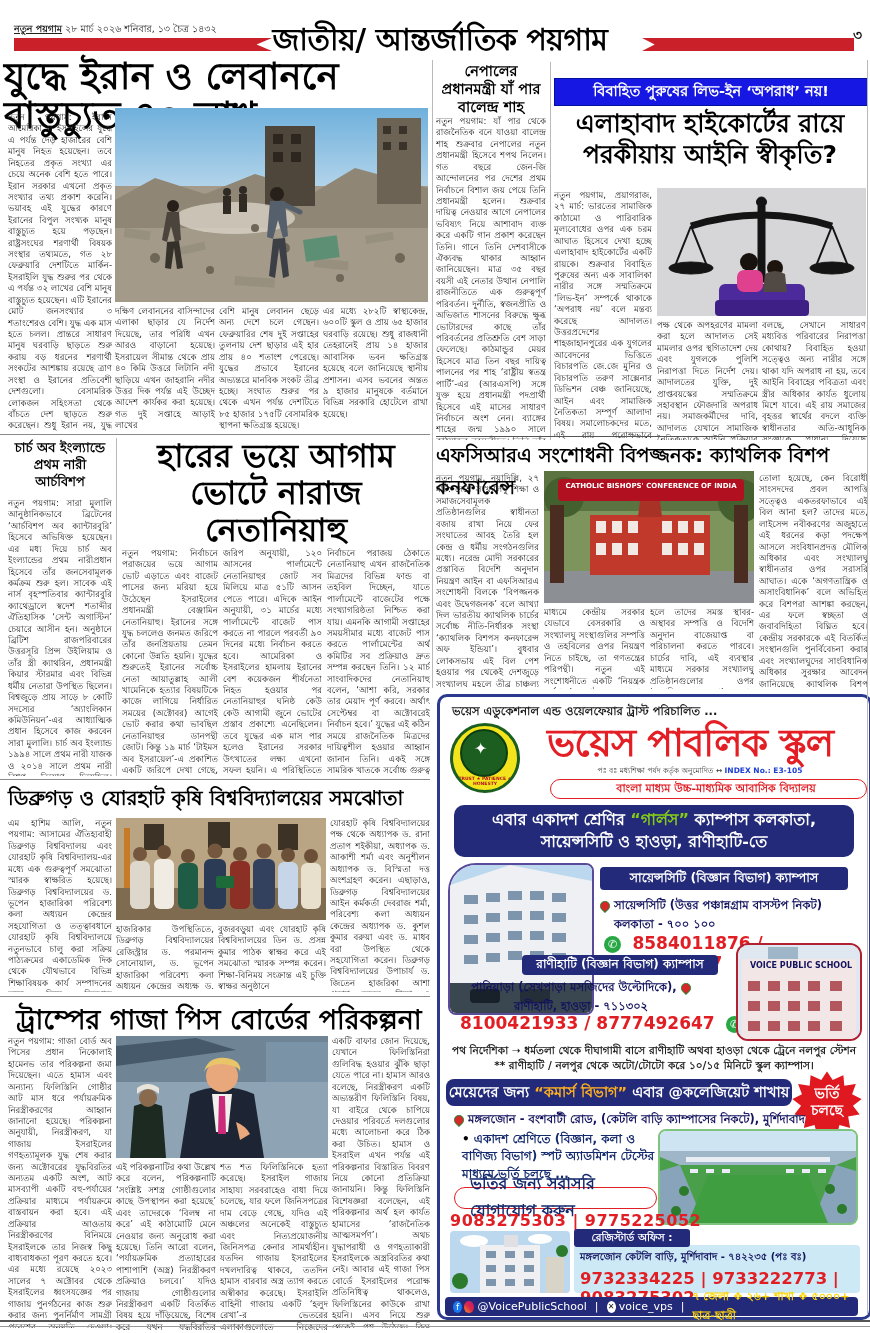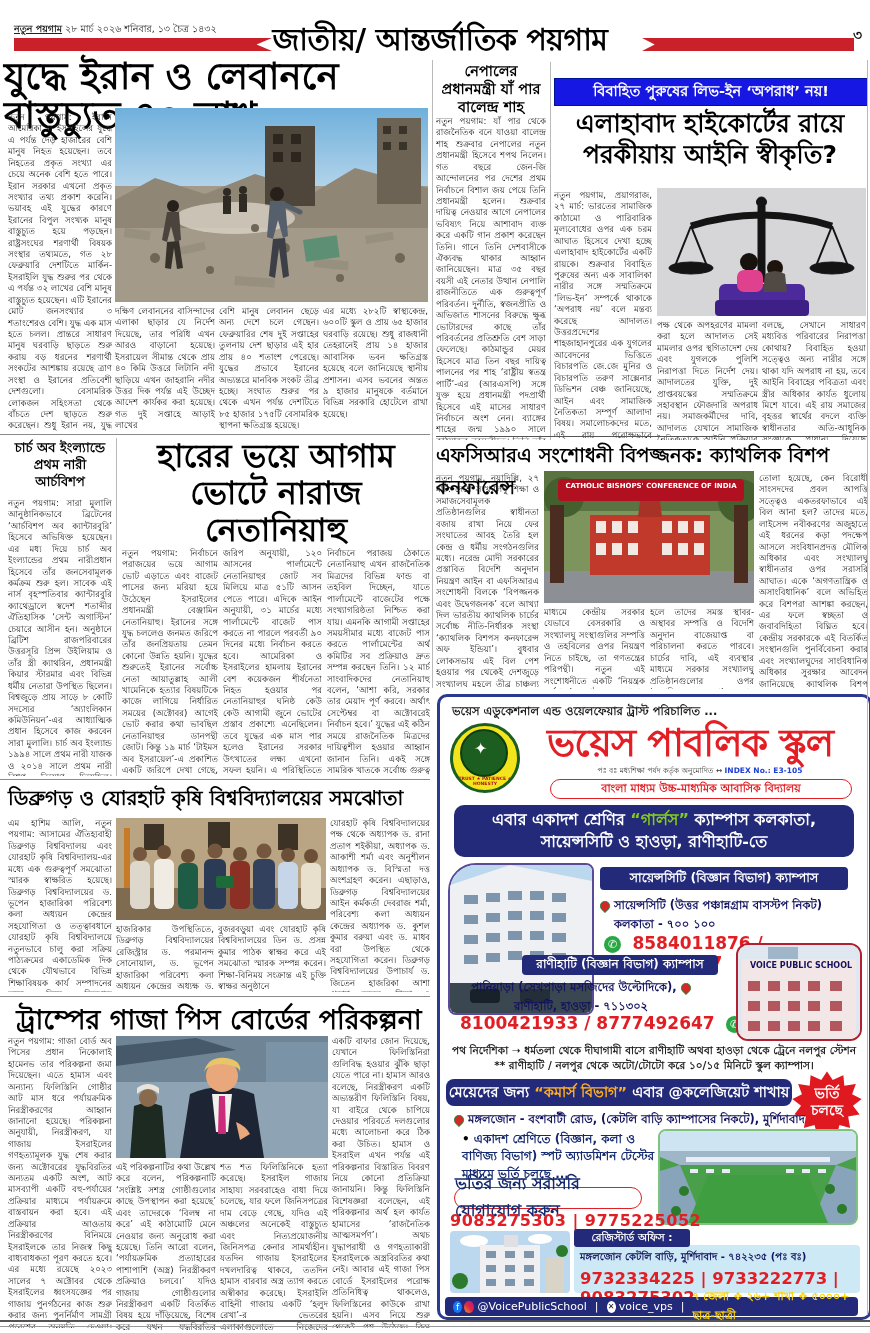--- a/index.html
+++ b/index.html
@@ -14,21 +14,21 @@
   .rule-h{position:absolute;height:1px;background:#8a8a8a;}
   .photo{position:absolute;overflow:hidden;}
   .ribbon{position:absolute;height:13px;background:#c9202a;}
   .ribbon.left{clip-path:polygon(0 0,100% 0,94% 50%,100% 100%,0 100%);}
   .ribbon.right{clip-path:polygon(0 0,100% 0,100% 100%,0 100%,6% 50%);}
   .banner-blue{position:absolute;background:#1717e4;color:#fff;font-weight:bold;
                display:flex;align-items:center;justify-content:center;}
   .navybox{background:#232a7a;color:#fff;display:flex;align-items:center;justify-content:center;}
   .ad-red{color:#e01e24;font-weight:bold;}
   .pill{border:1.5px solid #e01e24;border-radius:12px;color:#e01e24;font-weight:bold;
-        display:flex;align-items:center;justify-content:center;}
+        display:flex;align-items:center;justify-content:center;padding-left:15px;}
   .phonechip{display:inline-flex;align-items:center;justify-content:center;width:17px;height:17px;
              border-radius:50%;background:#27a844;color:#fff;font-size:11px;vertical-align:middle;}
   .pin{display:inline-block;width:8px;height:8px;border-radius:50% 50% 50% 0;transform:rotate(-45deg);
        background:#d62828;border:1px solid #2e7d32;vertical-align:middle;}
   svg{display:block;}
 </style>
 </head>
 <body>
 
 <div class="page">

